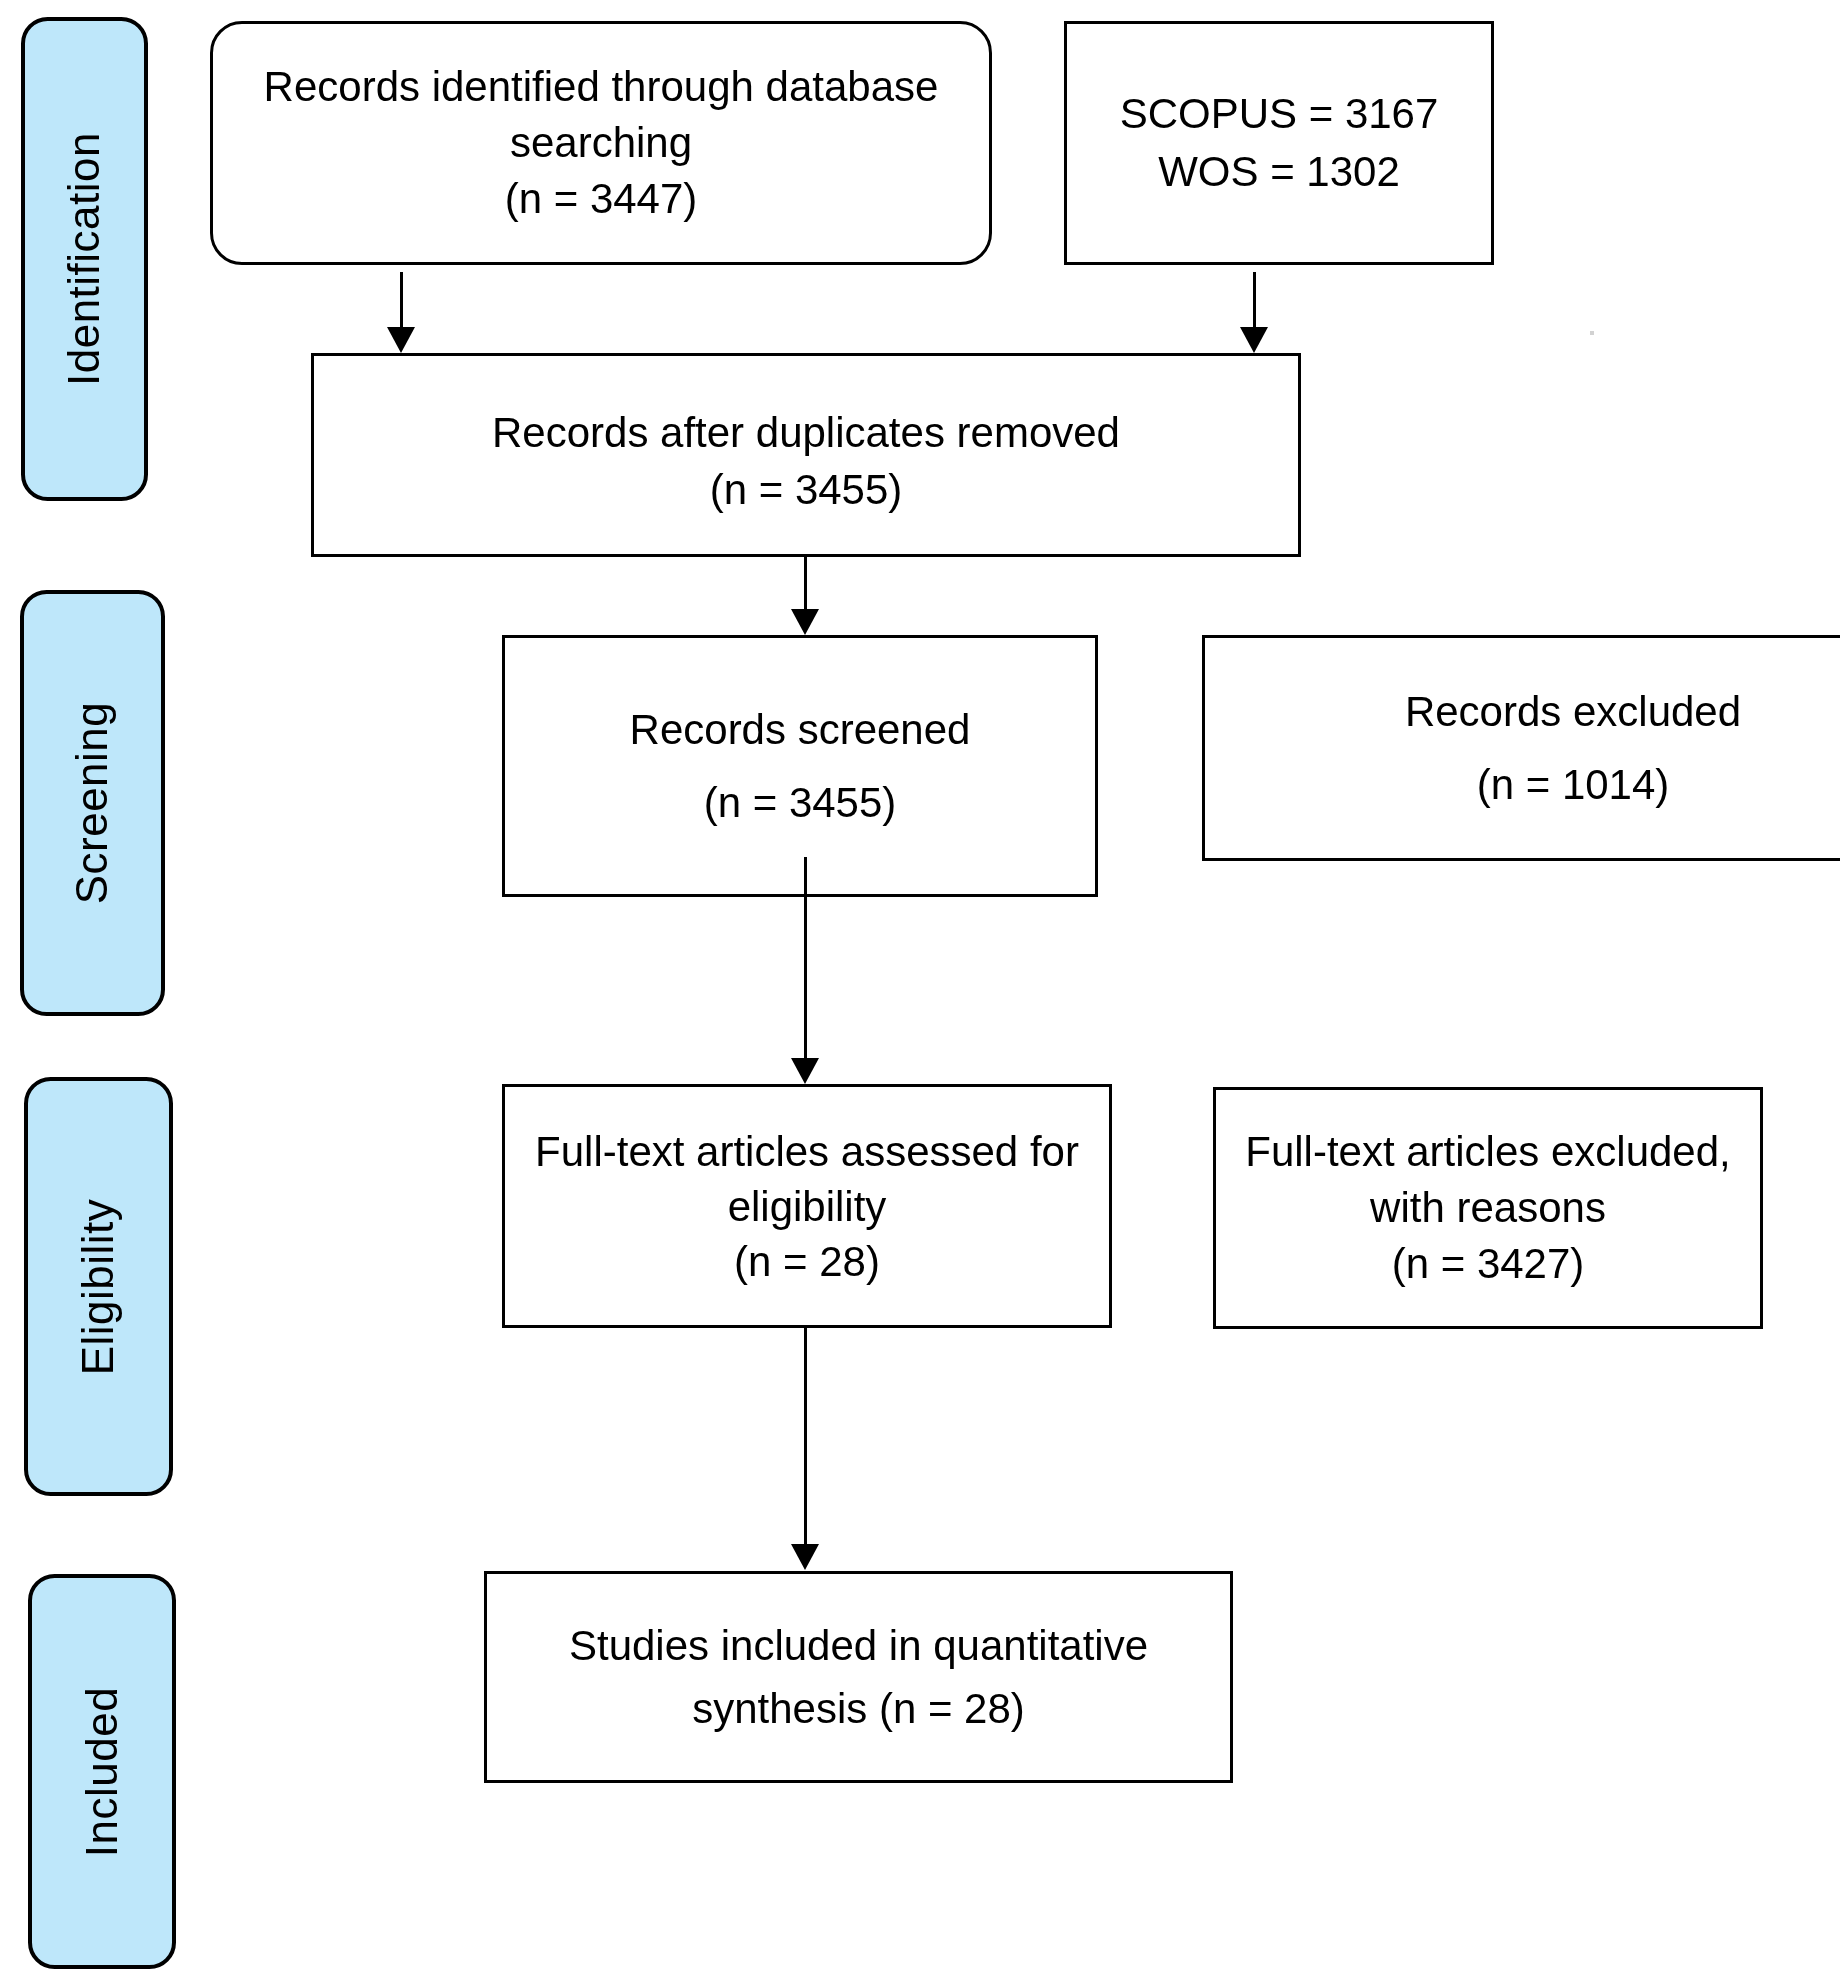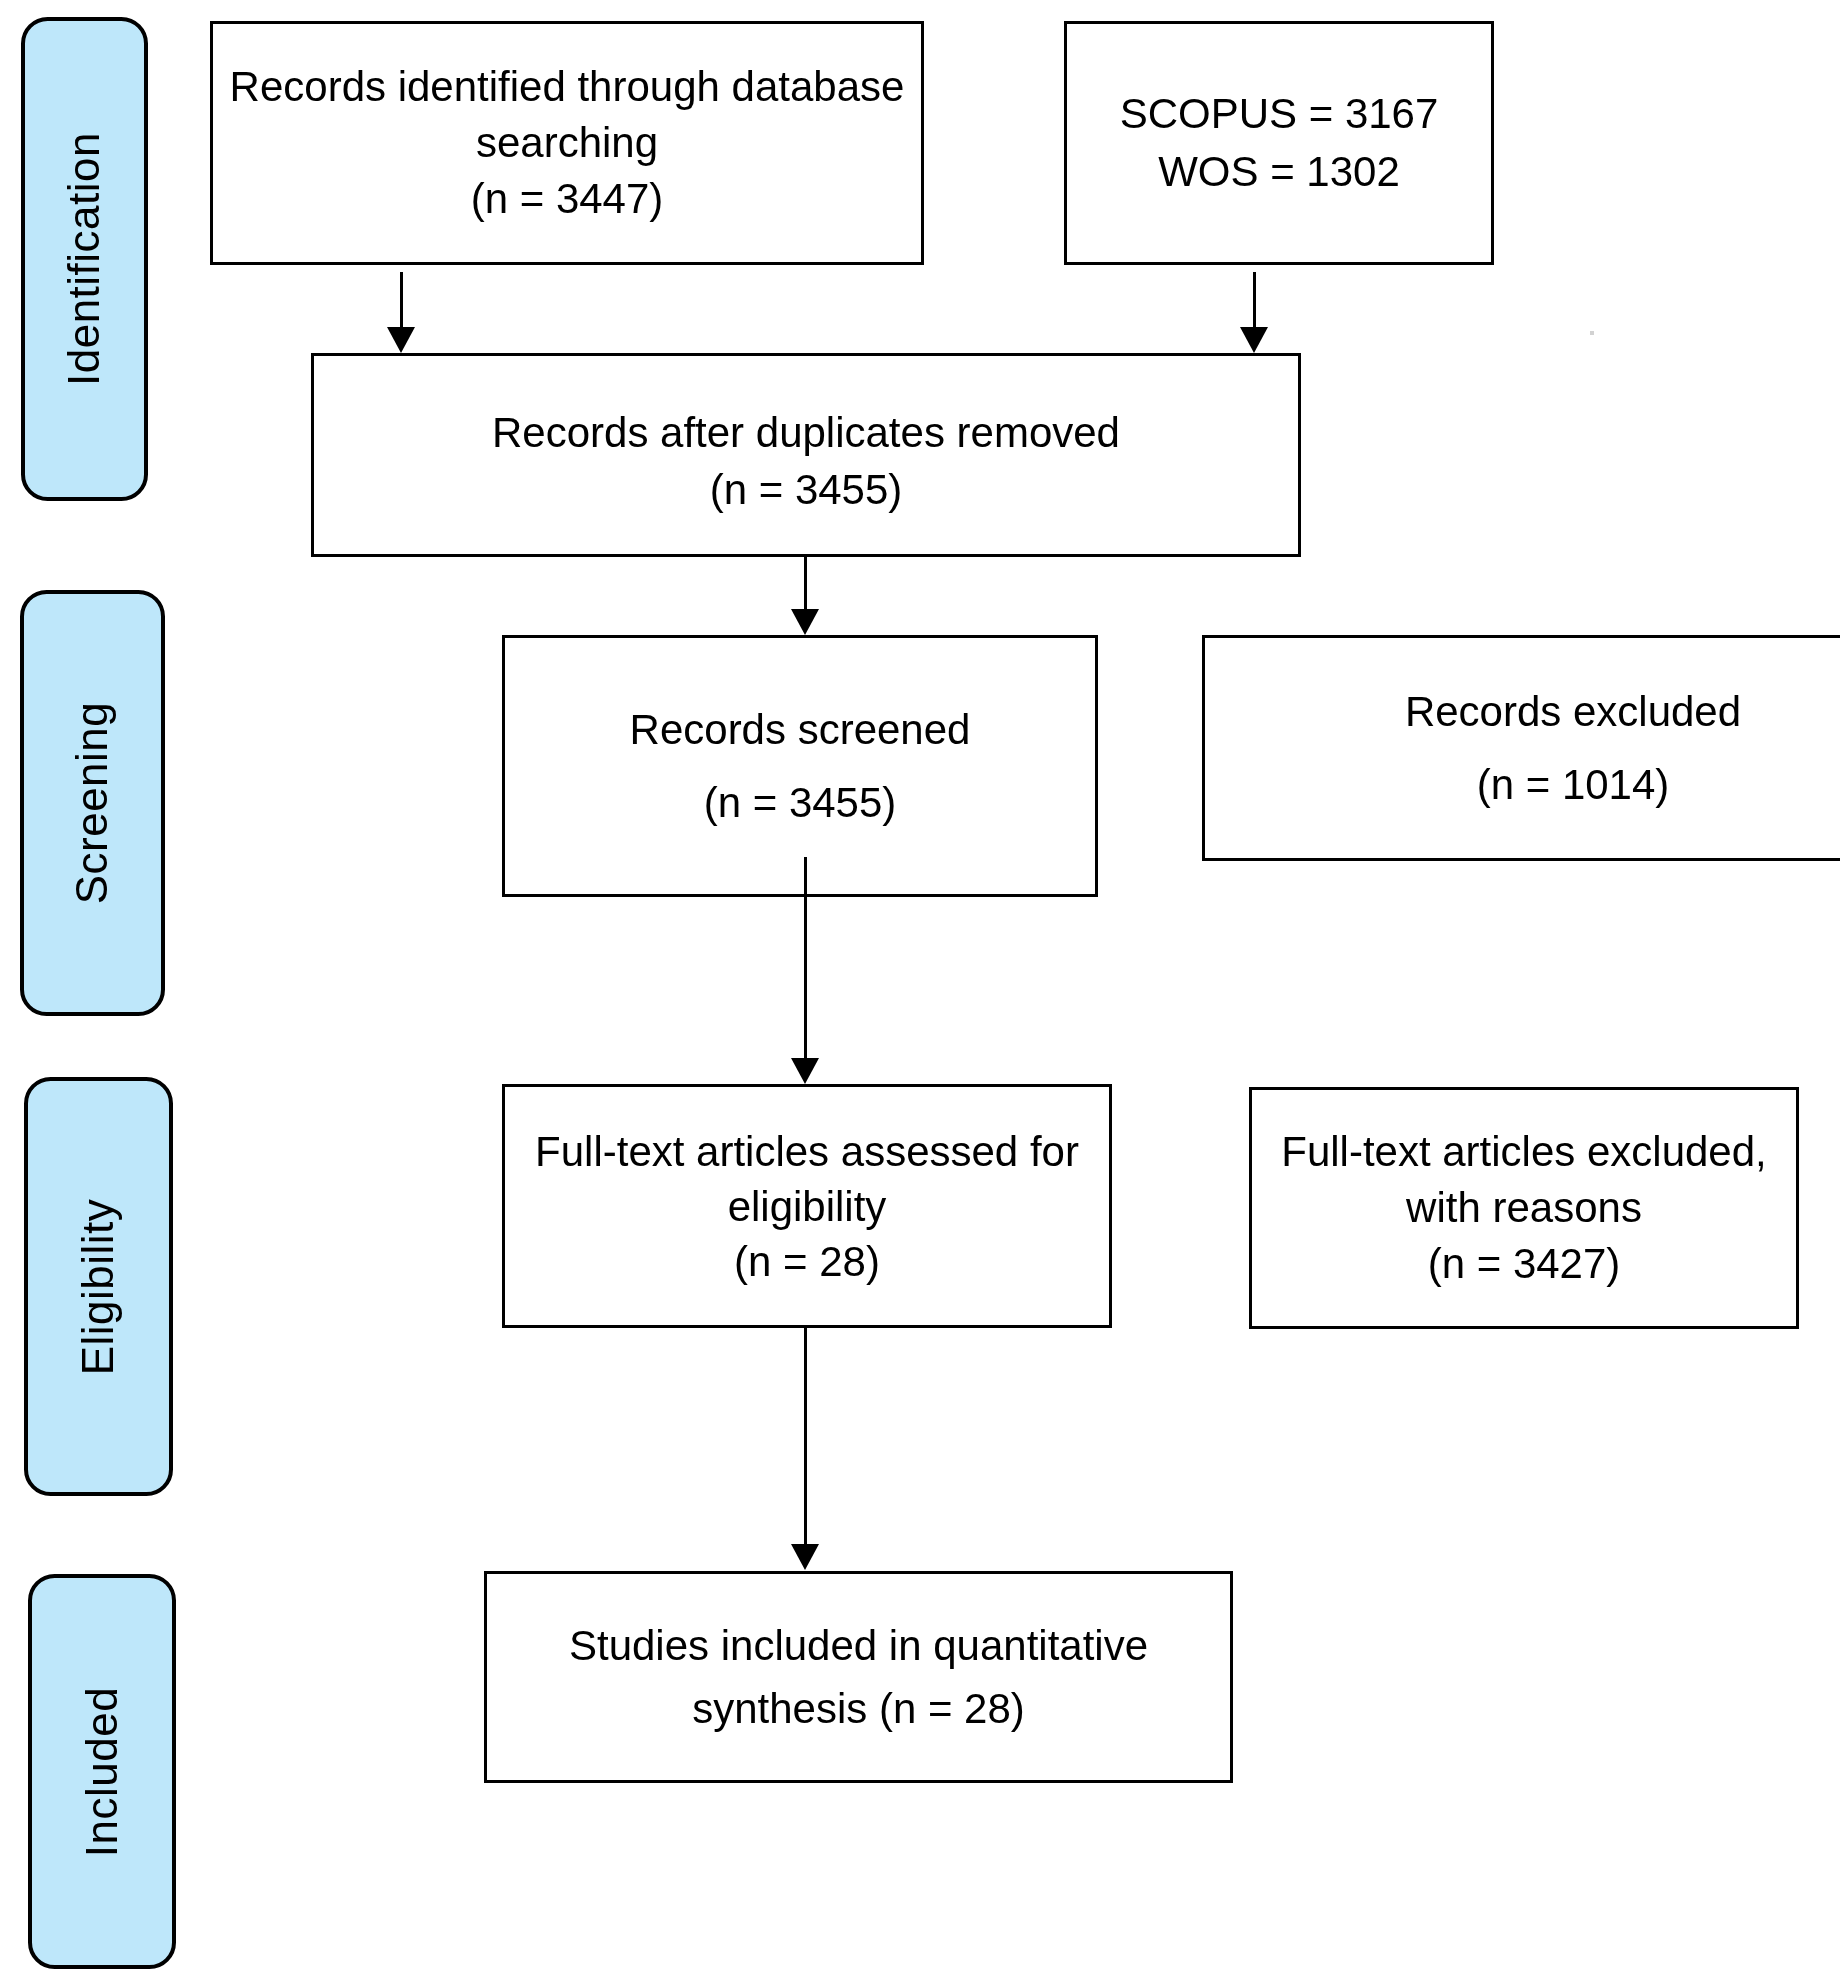--- a/index.html
+++ b/index.html
@@ -63,27 +63,27 @@
     border-right: 14.7px solid transparent;
     border-top: 26.6px solid #000;
   }
 
   
   #stage-identification { left: 21px;  top: 17.4px;   width: 127px; height: 484px; }
   #stage-screening      { left: 20px;  top: 590px; width: 145px; height: 426px;  }
   #stage-eligibility    { left: 24px;  top: 1077px; width: 149px; height: 419px;  }
   #stage-included       { left: 28px;  top: 1574px; width: 148px; height: 395px;  }
 
-  #box-identified          { left: 210px;  top: 20.6px;   width: 714px; height: 244px; }
+  #box-identified          { left: 210px;  top: 20.6px;   width: 782px; height: 244px; border-radius: 32px; }
   #box-sources             { left: 1064px; top: 20.6px;   width: 430px;  height: 244px; }
   #box-duplicates-removed  { left: 311px;  top: 353px;  width: 990px; height: 204px; }
   #box-screened            { left: 502px; top: 635px; width: 596px; height: 262px; }
   #box-records-excluded    { left: 1202px; top: 635px; width: 742px; height: 226px; justify-content: center; }
   #box-fulltext-assessed   { left: 502px; top: 1084px; width: 610px; height: 244px; }
-  #box-fulltext-excluded   { left: 1213px; top: 1087px; width: 550px; height: 242px; margin-left: 36px; }
+  #box-fulltext-excluded   { left: 1213px; top: 1087px; width: 550px; height: 242px; }
   #box-included-synthesis  { left: 484px; top: 1571px; width: 749px; height: 212px; }
 
   #arrow-identified-to-duplicates { left: 387px;  top: 272px;  height: 81px; }
   #arrow-sources-to-duplicates    { left: 1240px; top: 272px;  height: 81px; }
   #arrow-duplicates-to-screened   { left: 791px; top: 557px; height: 78px; }
   #arrow-screened-to-fulltext     { left: 791px; top: 857px; height: 227px; }
   #arrow-fulltext-to-included     { left: 791px; top: 1328px; height: 242px; }
 
   #stray-mark {
     position: absolute; left: 1590px; top: 331px; width: 4.1px; height: 4.1px;

